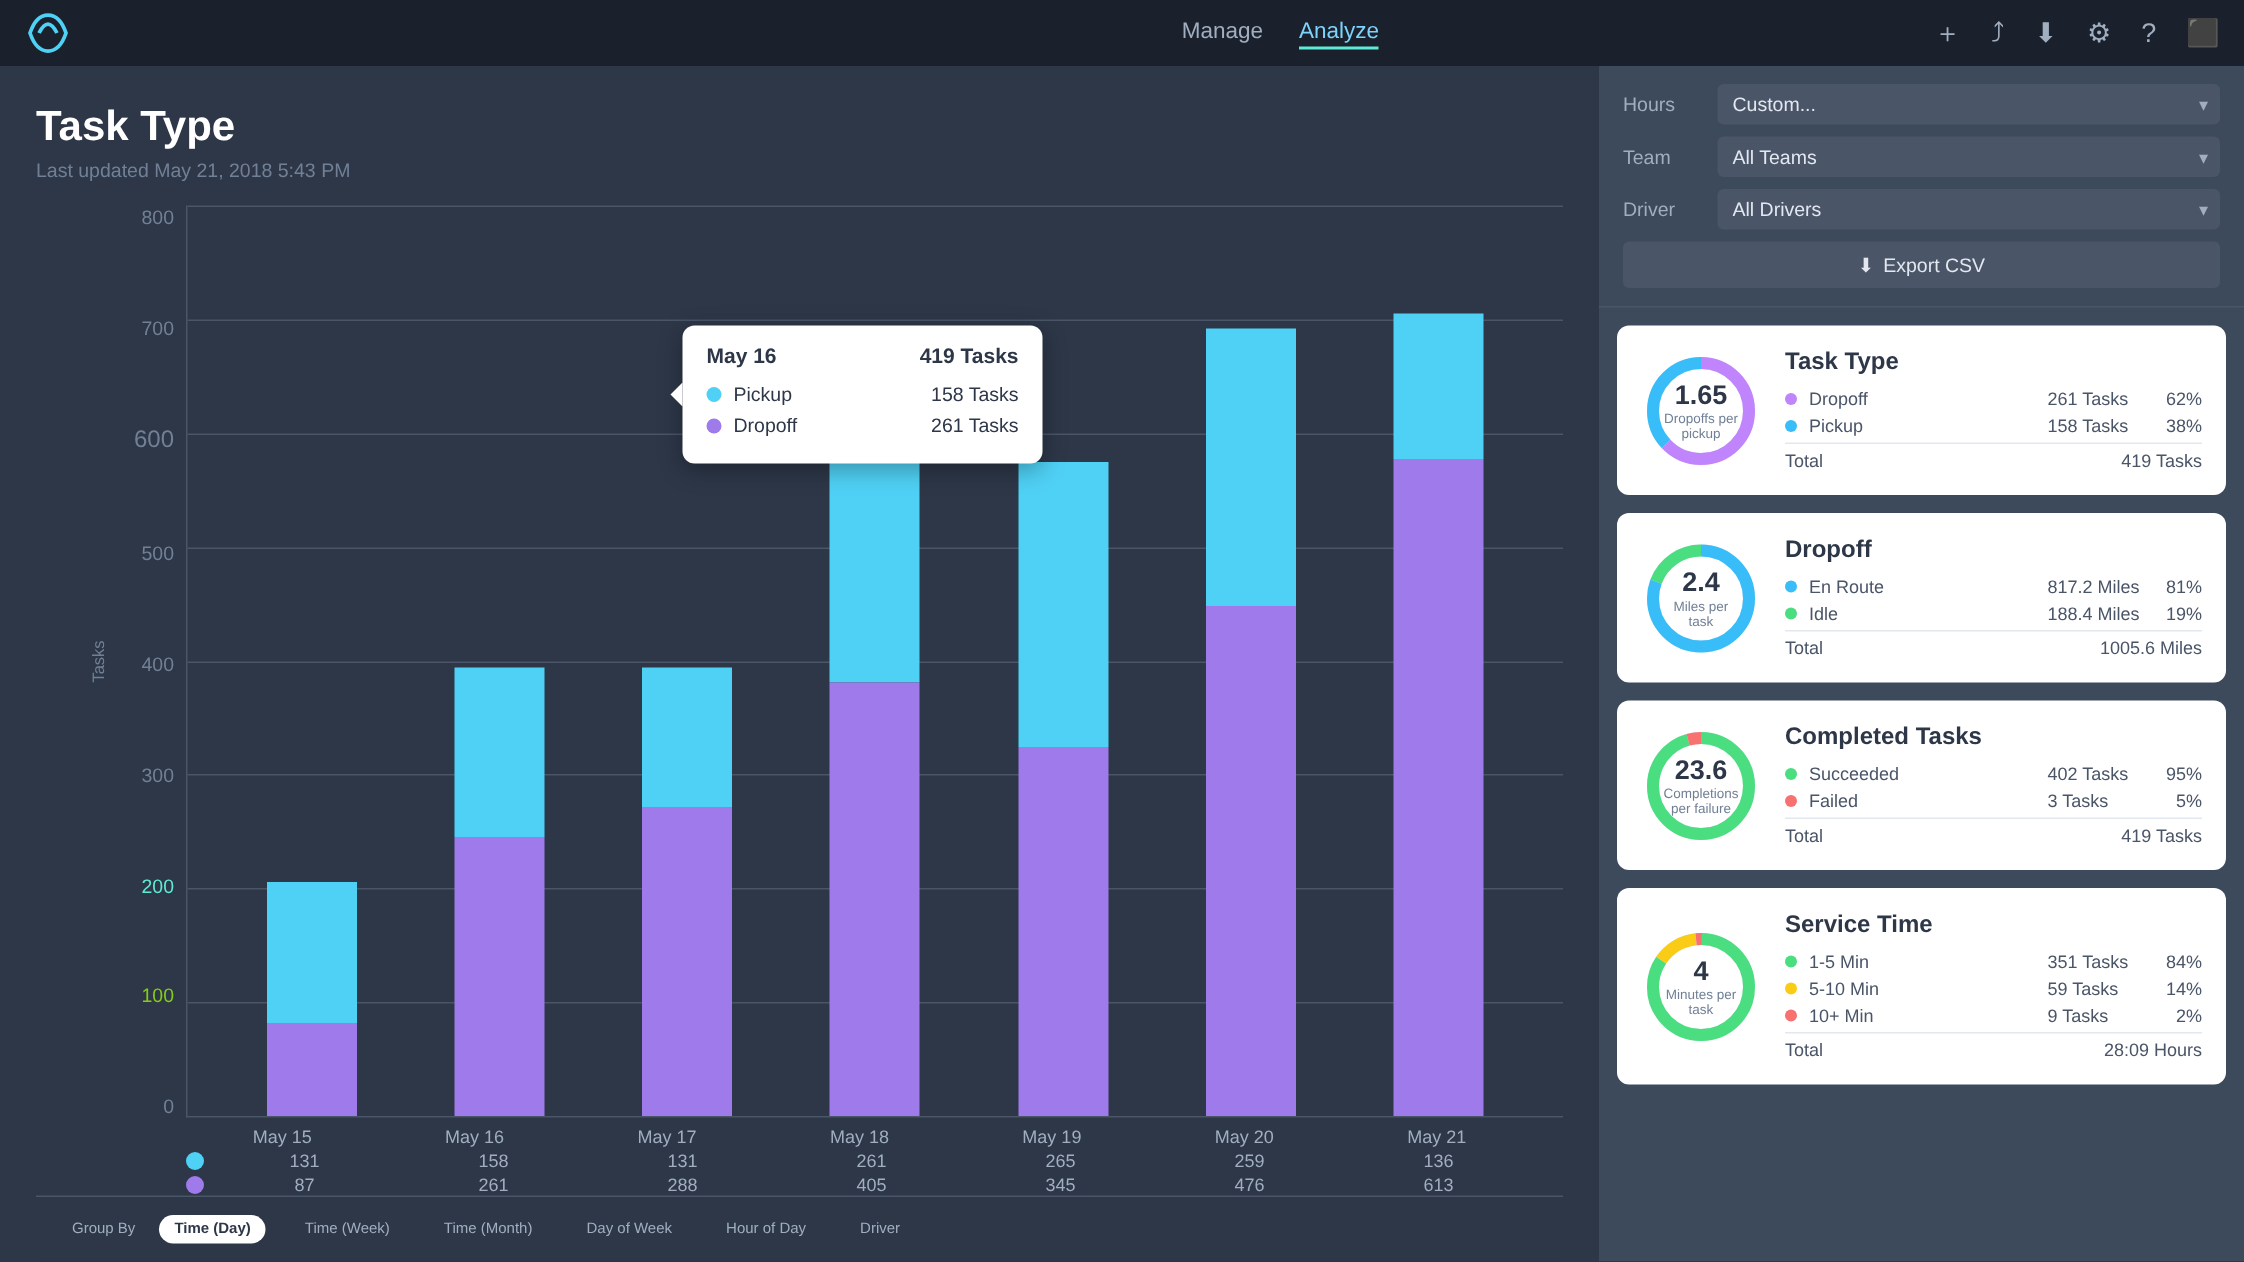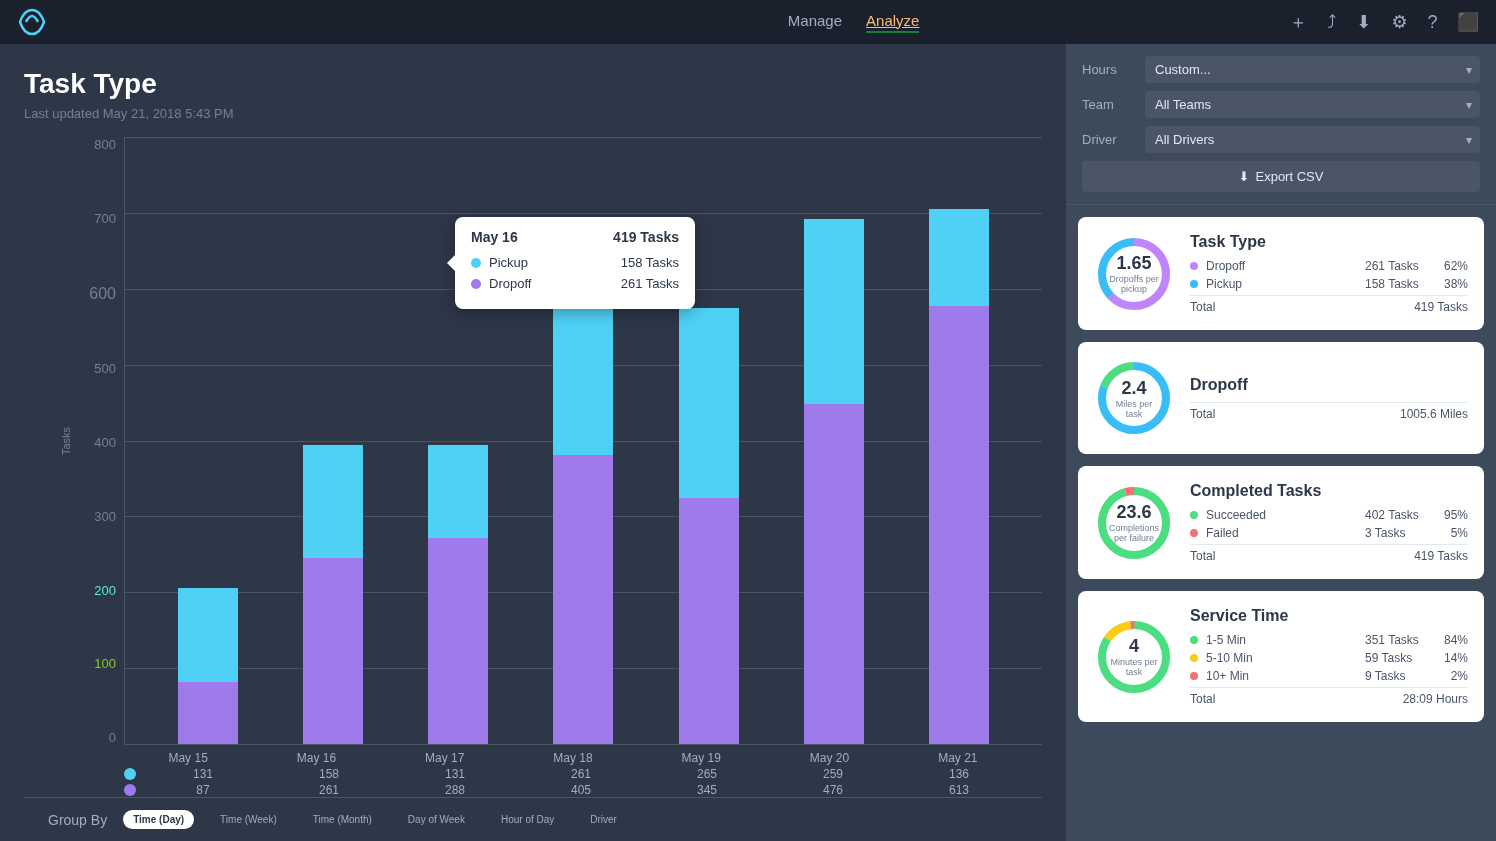--- a/index.html
+++ b/index.html
@@ -17,21 +17,21 @@
     .topnav-logo {
       width: 32px; height: 32px; margin-right: auto;
     }
     .topnav-links {
       display: flex; gap: 24px; margin-right: auto; margin-left: auto;
     }
     .topnav-link {
       color: #a0aec0; font-size: 15px; cursor: pointer; padding-bottom: 2px;
     }
     .topnav-link.active {
-      color: #fdba74; border-bottom: 2px solid #15803d; text-decoration: underline;
+      color: #7dd3fc; border-bottom: 2px solid #5eead4;
     }
     .topnav-icons {
       display: flex; gap: 20px; align-items: center;
     }
     .topnav-icon {
       color: #a0aec0; font-size: 18px; cursor: pointer;
     }
 
     
     .main {
@@ -56,21 +56,21 @@
     .chart-data-cell { flex: 1; text-align: center; font-size: 12px; color: #a0aec0; }
     .legend-dot {
       width: 10px; height: 10px; border-radius: 50%; display: inline-block;
     }
 
     
     .groupby-bar {
       height: 44px; background: #2d3748; border-top: 1px solid #4a5568;
       display: flex; align-items: center; padding: 0 24px; gap: 16px; flex-shrink: 0;
     }
-    .groupby-label { font-size: 14px; color: #a0aec0; }
+    .groupby-label { font-size: 10px; color: #a0aec0; }
     .groupby-btn {
       font-size: 10px; color: #a0aec0; cursor: pointer; padding: 4px 10px; border-radius: 12px;
       background: transparent; border: none;
     }
     .groupby-btn.active {
       background: #fff; color: #2d3748; font-weight: 600;
     }
 
     
     .tooltip {
@@ -408,20 +408,34 @@
             <circle cx="40" cy="40" r="32" fill="none" stroke="#38bdf8" stroke-width="8" stroke-dasharray="162 39" stroke-dashoffset="0" transform="rotate(-90 40 40)"></circle>
             <circle cx="40" cy="40" r="32" fill="none" stroke="#4ade80" stroke-width="8" stroke-dasharray="39 162" stroke-dashoffset="-162" transform="rotate(-90 40 40)"></circle>
           </svg>
           <div class="stat-donut-inner">
             <div class="stat-donut-value">2.4</div>
             <div class="stat-donut-label">Miles per<br>task</div>
           </div>
         </div>
         <div class="stat-info">
           <div class="stat-title">Dropoff</div>
+          <div class="stat-rows">
+            <div class="stat-row">
+              <span class="stat-dot" style="background:#38bdf8;"></span>
+              <span class="stat-name">En Route</span>
+              <span class="stat-tasks">817.2 Miles</span>
+              <span class="stat-pct">81%</span>
+            </div>
+            <div class="stat-row">
+              <span class="stat-dot" style="background:#4ade80;"></span>
+              <span class="stat-name">Idle</span>
+              <span class="stat-tasks">188.4 Miles</span>
+              <span class="stat-pct">19%</span>
+            </div>
+          </div>
           <div class="stat-total-row">
             <span>Total</span>
             <span>1005.6 Miles</span>
           </div>
         </div>
       </div>
 
       <div class="stat-card">
         <div class="stat-donut">
           <svg width="80" height="80" viewBox="0 0 80 80">

